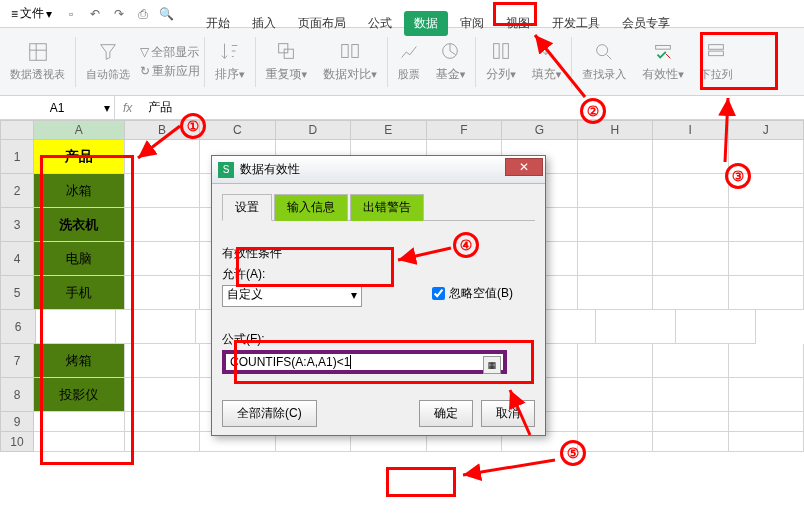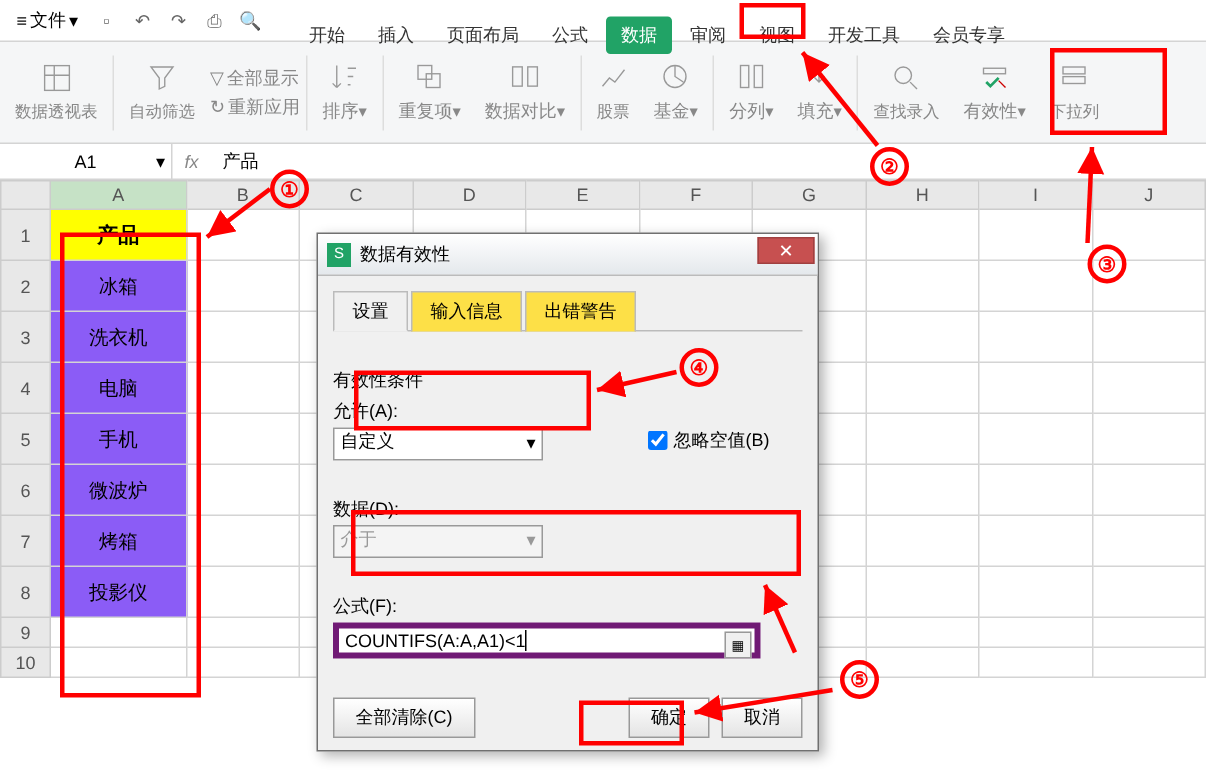--- a/index.html
+++ b/index.html
@@ -26,28 +26,28 @@
 .colheads{display:flex;height:20px;}
 .corner{width:36px;height:20px;background:#e8e8e8;border:1px solid #ccc;}
 .colh{width:80px;height:20px;background:#e8e8e8;border:1px solid #ccc;border-left:none;text-align:center;line-height:18px;color:#555;}
 .colh.sel{background:#c6e2c6;}
 .rows{display:flex;flex-direction:column;}
 .row{display:flex;height:34px;}
 .row.short{height:20px;}
 .rowh{width:36px;background:#e8e8e8;border:1px solid #ccc;border-top:none;text-align:center;display:flex;align-items:center;justify-content:center;color:#555;}
 .cell{width:80px;border:1px solid #d4d4d4;border-top:none;border-left:none;display:flex;align-items:center;justify-content:center;}
 .cell.hdr{background:#ffff00;font-weight:bold;font-size:14px;}
-.cell.data{background:#8b5cf6;font-size:13px;}
+.cell.data{background:#4d7c0f;font-size:13px;}
 .dialog{position:absolute;left:211px;top:155px;width:335px;background:#f0f0f0;border:1px solid #707070;box-shadow:3px 3px 8px rgba(0,0,0,0.3);}
 .dlg-title{height:28px;background:linear-gradient(#fff,#e4e8ec);display:flex;align-items:center;padding:0 6px;border-bottom:1px solid #bbb;}
 .dlg-title .ico{width:16px;height:16px;background:#21a366;margin-right:6px;display:flex;align-items:center;justify-content:center;color:#fff;font-size:10px;}
 .dlg-close{position:absolute;right:2px;top:2px;width:38px;height:18px;background:#c75050;color:#fff;text-align:center;line-height:16px;border:1px solid #a04040;}
 .dlg-body{padding:10px;}
 .dlg-tabs{display:flex;border-bottom:1px solid #bbb;margin-bottom:10px;}
-.dlg-tab{padding:4px 12px;background:#fde047;border:1px solid #bbb;border-bottom:none;margin-right:2px;margin-bottom:-1px;}
+.dlg-tab{padding:4px 12px;background:#84cc16;border:1px solid #bbb;border-bottom:none;margin-right:2px;margin-bottom:-1px;}
 .dlg-tab.active{background:#f0f0f0;border-bottom:1px solid #f0f0f0;}
 .fieldset{margin-bottom:8px;margin-top:24px;}
 .fieldset .legend{font-size:12px;margin-bottom:4px;}
 .inline{display:flex;align-items:center;gap:30px;}
 .lblsmall{font-size:12px;margin-bottom:2px;display:block;}
 .select{width:140px;height:22px;border:1px solid #999;background:#fff;padding:0 4px;position:relative;}
 .select::after{content:"▾";position:absolute;right:4px;top:2px;}
 .select.disabled{color:#999;background:#f4f4f4;}
 .txtinput{width:285px;height:24px;border:4px solid #701a75;background:#fff;padding:2px 4px;position:relative;display:flex;align-items:center;}
 .txtinput .refbtn{position:absolute;right:2px;top:2px;width:18px;height:18px;border:1px solid #999;background:#f0f0f0;font-size:9px;display:flex;align-items:center;justify-content:center;}
@@ -237,21 +237,21 @@
         <div class="cell"></div>
         <div class="cell"></div>
         <div class="cell"></div>
         <div class="cell"></div>
         <div class="cell"></div>
         <div class="cell"></div>
         <div class="cell"></div>
       </div>
       <div class="row">
         <div class="rowh">3</div>
-        <div class="cell data" style="width: 96px;">洗衣机</div>
+        <div class="cell data" style="width: 96px; font-weight: bold;">洗衣机</div>
         <div class="cell"></div>
         <div class="cell"></div>
         <div class="cell"></div>
         <div class="cell"></div>
         <div class="cell"></div>
         <div class="cell"></div>
         <div class="cell"></div>
         <div class="cell"></div>
         <div class="cell"></div>
       </div>
@@ -276,21 +276,20 @@
         <div class="cell"></div>
         <div class="cell"></div>
         <div class="cell"></div>
         <div class="cell"></div>
         <div class="cell"></div>
         <div class="cell"></div>
         <div class="cell"></div>
       </div>
       <div class="row">
         <div class="rowh">6</div>
-        <div class="cell data" style="width: 96px;">微波炉</div>
         <div class="cell"></div>
         <div class="cell"></div>
         <div class="cell"></div>
         <div class="cell"></div>
         <div class="cell"></div>
         <div class="cell"></div>
         <div class="cell"></div>
         <div class="cell"></div>
         <div class="cell"></div>
       </div>
@@ -368,24 +367,20 @@
           <span class="lblsmall">允许(A):</span>
           <div class="select"><span>自定义</span></div>
         </div>
         <label class="chk" style="margin-top:14px;">
           <input type="checkbox" checked="" style="">
           <span>忽略空值(B)</span>
         </label>
       </div>
     </div>
     <div class="fieldset">
-      <span class="lblsmall">数据(D):</span>
-      <div class="select disabled"><span>介于</span></div>
-    </div>
-    <div class="fieldset">
       <span class="lblsmall">公式(F):</span>
       <div class="txtinput">
         <span>COUNTIFS(A:A,A1)&lt;1</span>
           <span class="caret"></span>
         <div class="refbtn">▦</div>
       </div>
     </div>
   </div>
   <div class="dlg-foot">
     <div class="btn left">全部清除(C)</div>

